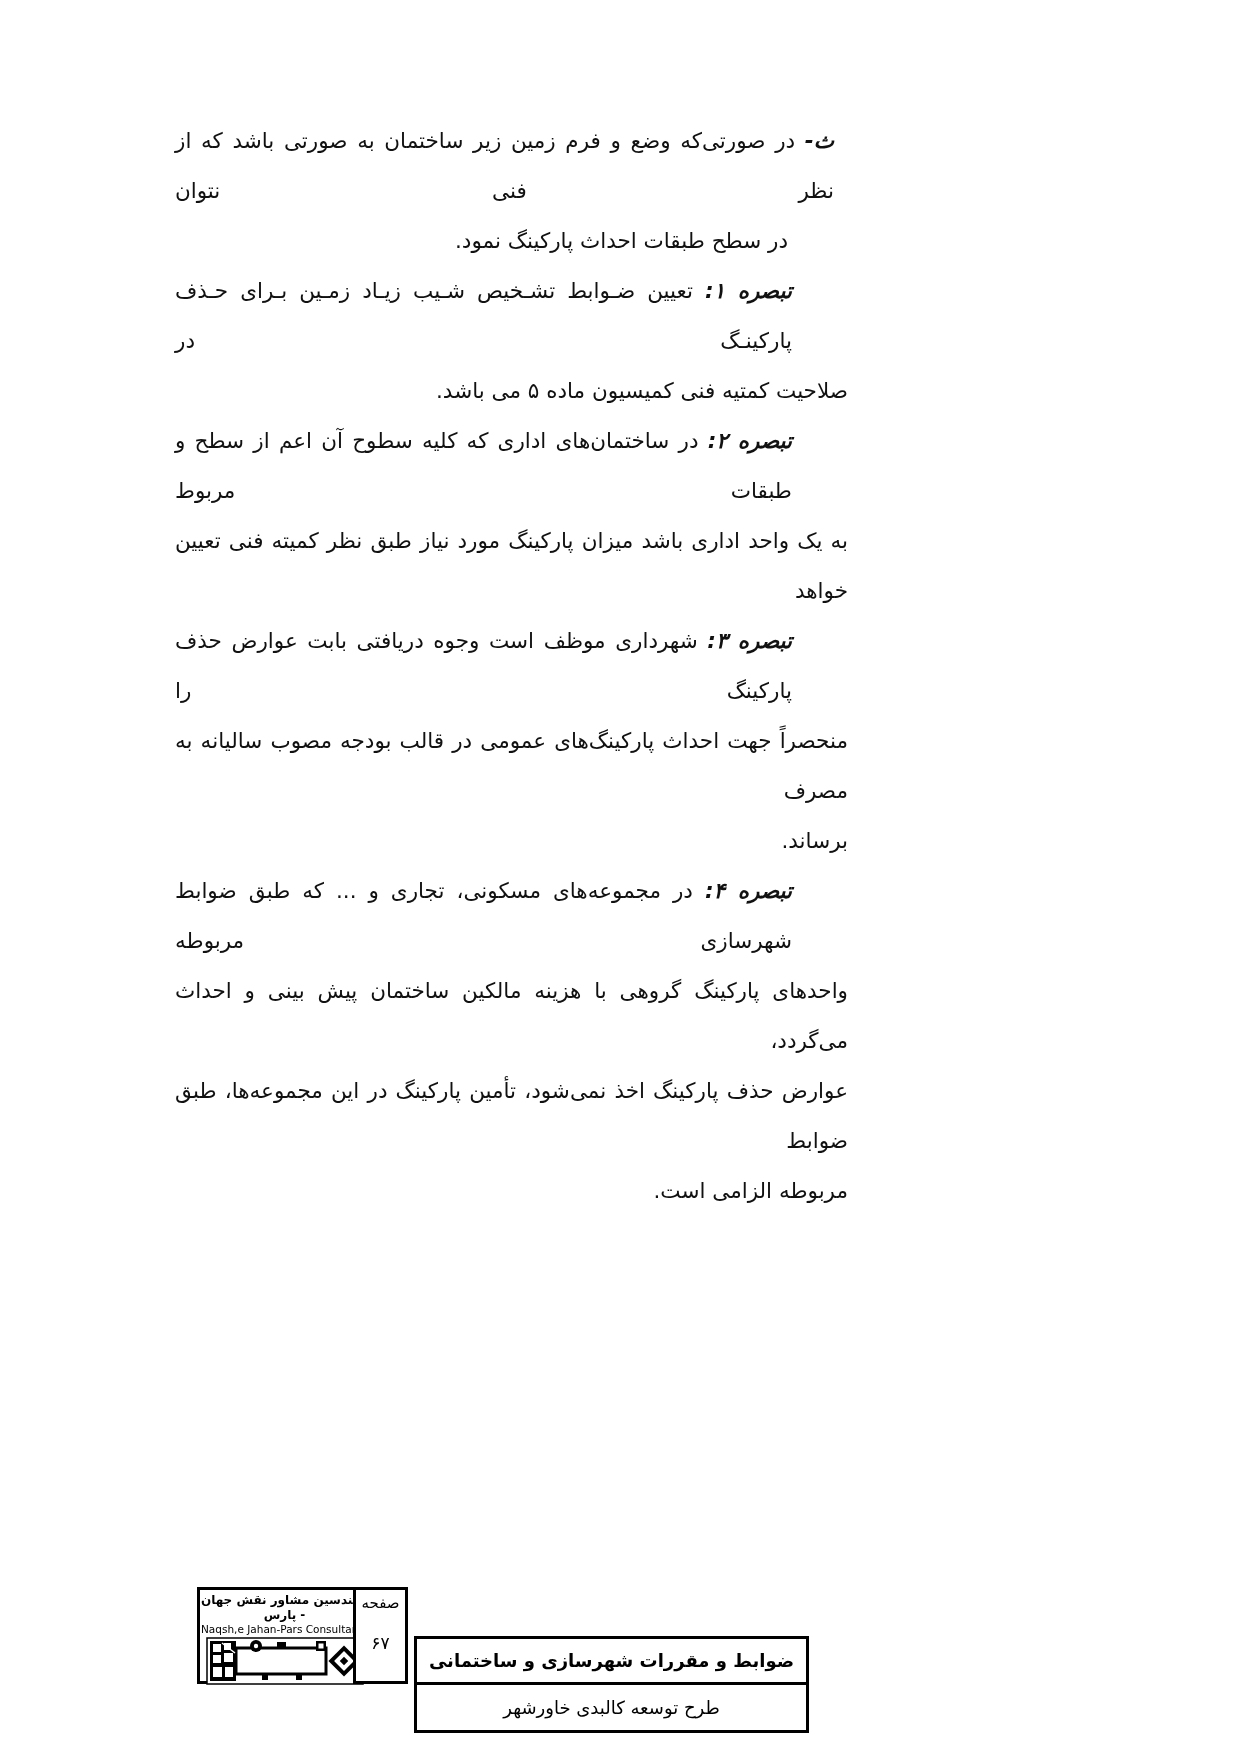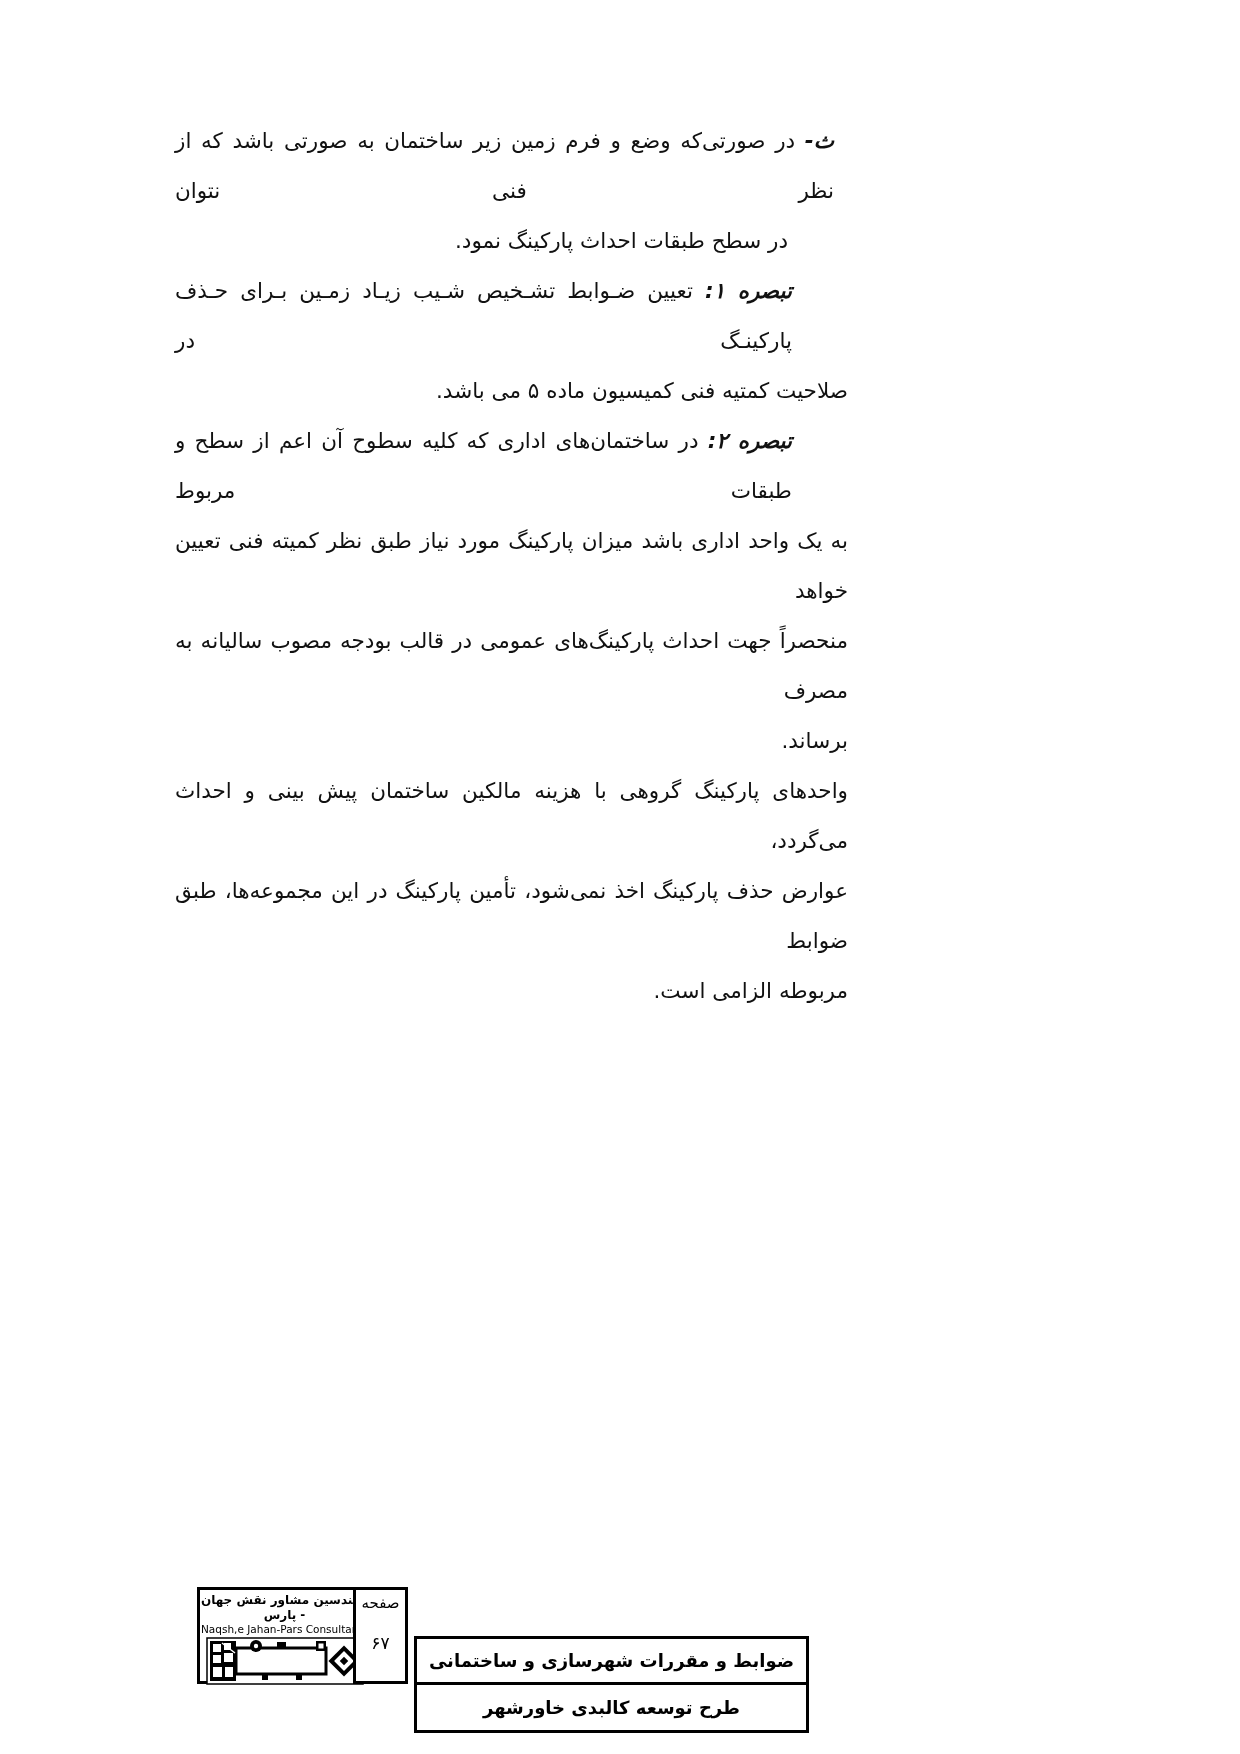--- a/index.html
+++ b/index.html
@@ -24,38 +24,40 @@
   .firm-box{left:175px;top:1587px;width:175px;height:97px;text-align:center;direction:rtl;margin-left:22px;}
   .firm-fa{font-size:12px;font-weight:bold;line-height:15px;margin-top:3px;}
   .firm-en{font-size:10.5px;line-height:12px;direction:ltr;}
   .firm-logo{margin-top:2px;}
   .page-box{left:353px;top:1587px;width:55px;height:97px;text-align:center;direction:rtl;}
   .page-label{font-size:15px;line-height:20px;margin-top:3px;font-family:Liberation Serif, serif;}
   .page-num{font-size:17px;margin-top:20px;}
   .title-box{left:414px;top:1636px;width:395px;height:97px;display:flex;flex-direction:column;direction:rtl;}
   .title-row1{height:43px;border-bottom:3px solid #000;display:flex;align-items:center;justify-content:center;
               font-weight:bold;font-size:18px;}
-  .title-row2{flex:1;display:flex;align-items:center;justify-content:center;font-weight:bold;font-size:18px;}
+  .title-row2{flex:1;display:flex;align-items:center;justify-content:center;font-weight:normal;font-size:18px;}
 </style>
 </head>
 <body>
 
 <div class="doc-text">
   <div class="line full ind-a"><span class="lead">ث-</span><span> در صورتی‌که وضع و فرم زمین زیر ساختمان به صورتی باشد که از نظر فنی نتوان</span></div>
   <div class="line last ind-c"><span>در سطح طبقات احداث پارکینگ نمود.</span></div>
 
   <div class="line full ind-b"><span class="lead">تبصره ۱:</span><span> تعیین ضـوابط تشـخیص شـیب زیـاد زمـین بـرای حـذف پارکینـگ در</span></div>
   <div class="line last"><span>صلاحیت کمتیه فنی کمیسیون ماده ۵ می باشد.</span></div>
 
   <div class="line full ind-b"><span class="lead">تبصره ۲:</span><span> در ساختمان‌های اداری که کلیه سطوح آن اعم از سطح و طبقات مربوط</span></div>
   <div class="line full"><span>به یک واحد اداری باشد میزان پارکینگ مورد نیاز طبق نظر کمیته فنی تعیین خواهد</span></div>
 
+  <div class="line full ind-b"><span class="lead">تبصره ۳:</span><span> شهرداری موظف است وجوه دریافتی بابت عوارض حذف پارکینگ را</span></div>
   <div class="line full"><span>منحصراً جهت احداث پارکینگ‌های عمومی در قالب بودجه مصوب سالیانه به مصرف</span></div>
   <div class="line last"><span>برساند.</span></div>
 
+  <div class="line full ind-b"><span class="lead">تبصره ۴:</span><span> در مجموعه‌های مسکونی، تجاری و ... که طبق ضوابط شهرسازی مربوطه</span></div>
   <div class="line full"><span>واحدهای پارکینگ گروهی با هزینه مالکین ساختمان پیش بینی و احداث می‌گردد،</span></div>
   <div class="line full"><span>عوارض حذف پارکینگ اخذ نمی‌شود، تأمین پارکینگ در این مجموعه‌ها، طبق ضوابط</span></div>
   <div class="line last"><span>مربوطه الزامی است.</span></div>
 </div>
 
 <div class="fbox firm-box">
   <div class="firm-fa">مهندسین مشاور نقش جهان - پارس</div>
   <div class="firm-en">Naqsh,e Jahan-Pars Consultants</div>
   <div class="firm-logo">
     <svg width="158" height="48" viewBox="0 0 158 48" xmlns="http://www.w3.org/2000/svg">

